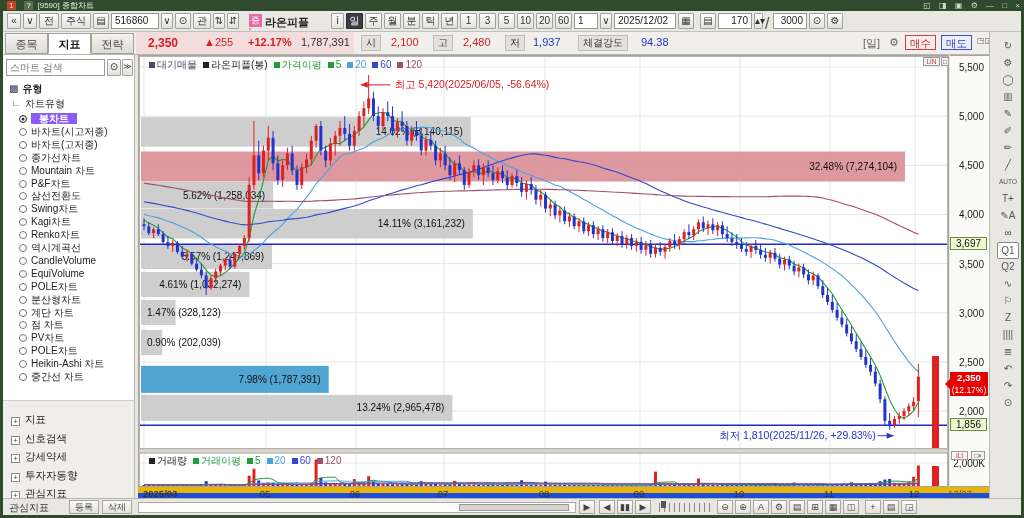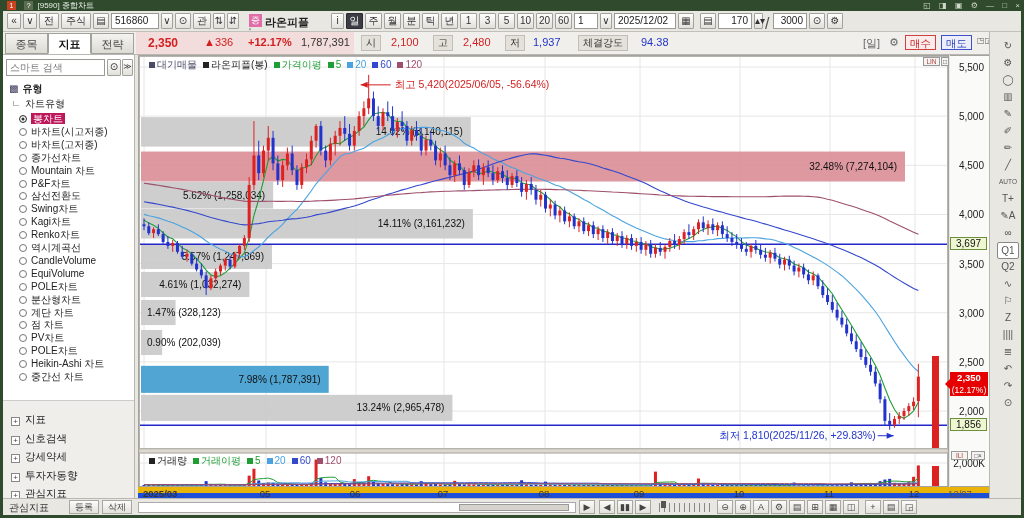--- a/index.html
+++ b/index.html
@@ -20,21 +20,21 @@
        border:1px solid #a2a29c;background:linear-gradient(#f4f3f0,#dddbd4);color:#444;}
   .tab.active{background:#fff;font-weight:bold;color:#111;border-bottom-color:#fff;}
   .pinkstrip{position:absolute;left:133px;top:0;width:218px;height:22px;background:#f3dcdc;}
   .chip{position:absolute;top:3px;height:16px;padding:0 4px;background:#e3e1da;border:1px solid #c0beb8;font-size:10px;line-height:14px;color:#333;}
   .q{position:absolute;top:4px;font-size:11px;}
   .red{color:#d31f1f;} .blue{color:#2034c8;} .dim{color:#666;}
   .sidebar{left:0;top:55px;width:132px;height:443px;background:#fff;border-right:1px solid #b9b7b1;}
   .sideitem{position:absolute;left:0;width:132px;height:13px;font-size:10px;line-height:13px;color:#222;white-space:nowrap;}
   .radio{display:inline-block;width:8px;height:8px;border:1px solid #777;border-radius:50%;margin:0 4px 0 16px;vertical-align:-1px;background:#fff;}
   .radio.sel{border-color:#333;box-shadow:inset 0 0 0 1.5px #fff, inset 0 0 0 4px #333;}
-  .sel-label{background:#be185d;color:#fff;padding:0 2px;}
+  .sel-label{background:#8b5cf6;color:#fff;padding:0 8px;font-weight:bold;}
   .sections{position:absolute;left:0;top:345px;width:131px;height:152px;background:#efeeeb;border-top:1px solid #ccc;}
   .secitem{position:absolute;left:0;width:131px;font-size:10.5px;color:#222;}
   .plusbox{display:inline-block;width:9px;height:9px;border:1px solid #888;background:#fff;font-size:8px;line-height:8px;text-align:center;color:#444;margin:0 5px 0 8px;vertical-align:-1px;}
   .sbbottom{position:absolute;left:0;top:443px;width:131px;height:20px;background:#dddbd4;border-top:1px solid #b5b3ad;font-size:10.5px;}
   .minibtn{position:absolute;top:2px;height:15px;padding:0 5px;border:1px solid #aaa;background:#e9e7e2;color:#999;font-size:10px;line-height:13px;}
   .chartwrap{left:135px;top:55px;width:811px;height:432px;background:#fff;border:1px solid #a5a39d;}
   .legend{position:absolute;font-size:10px;color:#222;white-space:nowrap;z-index:5;}
   .sq{display:inline-block;width:6px;height:6px;margin:0 2px 0 6px;vertical-align:0;}
   .paxis{left:947px;top:55px;width:39px;height:432px;background:#fafaf8;border-top:1px solid #a5a39d;border-bottom:1px solid #a5a39d;}
   .ptick{position:absolute;right:5px;font-size:10px;color:#222;}
@@ -109,21 +109,21 @@
     </div>
 
   <div class="abs row2">
     <div id="tabs">
         <div class="tab" style="left: 2px;">종목</div>
         <div class="tab active" style="left: 45px;">지표</div>
         <div class="tab" style="left: 88px;">전략</div>
       </div>
     <div class="pinkstrip">
       <span class="q red" style="left:12px;font-weight:bold;font-size:12px">2,350</span>
-      <span class="q red" style="left:68px">▲336</span>
+      <span class="q red" style="left:68px">▲255</span>
       <span class="q red" style="left:112px;font-weight:bold">+12.17%</span>
       <span class="q" style="left:165px;color:#333">1,787,391</span>
     </div>
     <span class="chip" style="left:358px">시</span>
     <span class="q red" style="left:388px">2,100</span>
     <span class="chip" style="left:430px">고</span>
     <span class="q red" style="left:460px">2,480</span>
     <span class="chip" style="left:502px">저</span>
     <span class="q blue" style="left:530px">1,937</span>
     <span class="chip" style="left:575px">체결강도</span>

